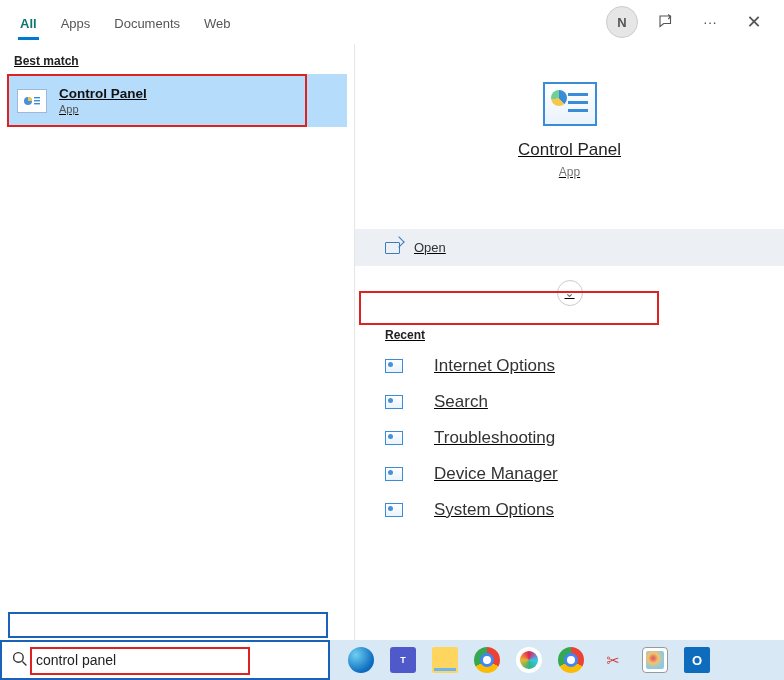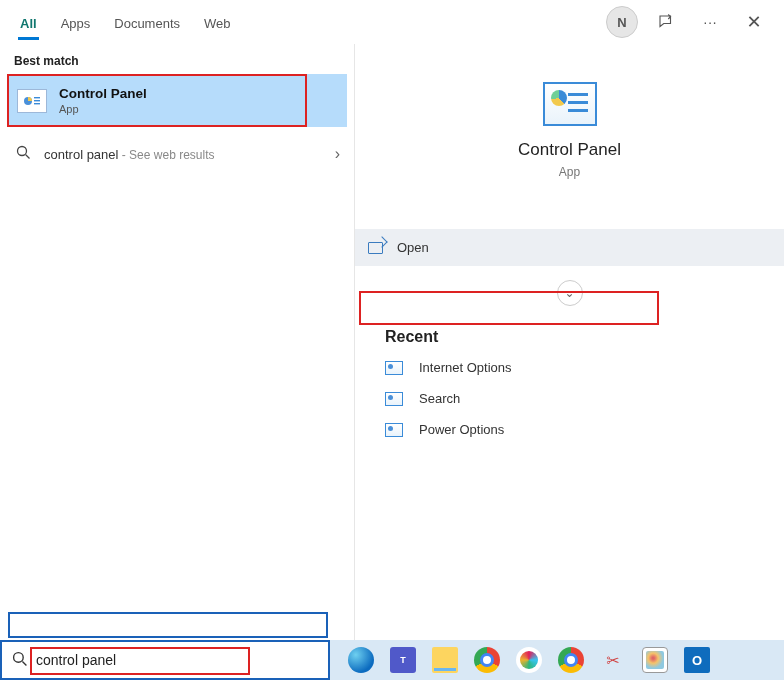--- a/index.html
+++ b/index.html
@@ -10,21 +10,21 @@
   .tab { font-size: 13px; color: #555; padding: 10px 12px 8px; cursor: pointer; position: relative; }
   .tab.active { color: #0f766e; font-weight: 700; }
   .tab.active::after { content: ""; position: absolute; left: 10px; right: 10px; bottom: -1px; height: 3px; background: #0078d4; }
   .tab .caret { margin-left: 4px; font-size: 9px; color: #666; }
   .tabs-spacer { flex: 1; }
   .top-icon { width: 32px; height: 32px; display: flex; align-items: center; justify-content: center; margin: 0 6px; border-radius: 50%; font-size: 14px; color: #555; cursor: pointer; }
   .avatar { background: #e6e6e6; color: #555; font-weight: 600; font-size: 13px; border: 1px solid #ccc; }
   .close-x { font-size: 18px; font-weight: 300; }
 
   
-  .main { display: flex; position: absolute; top: 44px; bottom: 40px; left: 0; right: 0; }
+  .main { display: flex; position: absolute; top: 44px; bottom: 40px; left: 0; right: 0; text-decoration: underline; }
   .left { width: 354px; background: #fff; position: relative; }
   .right { flex: 1; border-left: 1px solid #e6e6e6; background: #fff; position: relative; }
 
   .section-h { font-size: 12px; font-weight: 600; color: #222; padding: 10px 14px 6px; }
 
   .best-match-wrap { position: relative; margin: 0 7px 8px 7px; }
   .best-match { background: #b6dcfb; padding: 12px 10px; display: flex; align-items: center; gap: 12px; }
   .best-match .icon-box { width: 30px; height: 24px; background: #fff; border: 1px solid #9db8d9; display: flex; align-items: center; justify-content: center; }
   .app-title { font-size: 13.5px; font-weight: 600; color: #111; }
   .app-sub { font-size: 11px; color: #555; margin-top: 2px; }
@@ -38,29 +38,29 @@
 
   
   .right-hero { text-align: center; padding: 38px 10px 18px; }
   .cp-big-icon { width: 54px; height: 44px; margin: 0 auto 14px; background: linear-gradient(#fff,#e9f3fb); border: 2px solid #3a8bd8; position: relative; }
   .cp-big-icon::before { content:""; position:absolute; left:6px; top:6px; width:16px; height:16px; border-radius:50%; background: conic-gradient(#3a8bd8 0 140deg, #f2c94c 140deg 260deg, #6fcf97 260deg 360deg); }
   .cp-big-icon::after { content:""; position:absolute; right:7px; top:9px; width:20px; height:3px; background:#3a8bd8; box-shadow: 0 8px 0 #3a8bd8, 0 16px 0 #3a8bd8; }
   .right-title { font-size: 17px; font-weight: 400; color: #222; }
   .right-sub { font-size: 12px; color: #777; margin-top: 5px; }
 
   .actions { margin-top: 32px; }
-  .action-row { display: flex; align-items: center; gap: 14px; padding: 11px 13px; font-size: 13px; color: #333; cursor: pointer; background: #eceff3; position: relative; }
+  .action-row { display: flex; align-items: center; gap: 14px; padding: 11px 30px; font-size: 13px; color: #333; cursor: pointer; background: #eceff3; position: relative; }
   .action-row .open-icon { width: 15px; height: 12px; border: 1.5px solid #3a7bbf; border-radius: 1px; position: relative; }
   .action-row .open-icon::after { content:""; position:absolute; top:-5px; right:-4px; width:7px; height:7px; border-top:1.5px solid #3a7bbf; border-right:1.5px solid #3a7bbf; transform: rotate(45deg); }
   .open-hl { position: absolute; top: 247px; left: 4px; width: 300px; height: 34px; border: 2.5px solid #d22; pointer-events: none; }
 
   .expand-circle { width: 26px; height: 26px; border: 1px solid #ccc; border-radius: 50%; margin: 14px auto 0; display: flex; align-items: center; justify-content: center; color: #666; font-size: 12px; cursor: pointer; }
 
-  .recent-h { font-size: 16px; font-weight: 600; color: #222; padding: 22px 30px 6px; }
-  .recent-item { display: flex; align-items: center; gap: 16px; padding: 8px 30px; font-size: 13px; color: #333; cursor: pointer; }
+  .recent-h { font-size: 12px; font-weight: 600; color: #222; padding: 22px 30px 6px; }
+  .recent-item { display: flex; align-items: center; gap: 31px; padding: 8px 30px; font-size: 17px; color: #333; cursor: pointer; }
   .mini-icon { width: 18px; height: 14px; background: linear-gradient(#fff,#e9f3fb); border: 1px solid #3a8bd8; position: relative; flex-shrink: 0; }
   .mini-icon::after { content:""; position:absolute; left:2px; top:2px; width:5px; height:5px; border-radius:50%; background:#4a90d9; }
 
   
   .taskbar { position: absolute; bottom: 0; left: 0; right: 0; height: 40px; display: flex; align-items: stretch; }
   .search-box { width: 330px; border: 2px solid #1a61b8; display: flex; align-items: center; background: #fff; margin: 0; position: relative; }
   .search-box .mag { padding: 0 8px 0 10px; color: #444; font-size: 15px; }
   .search-box input { border: none; outline: none; font-size: 14px; width: 260px; color: #222; caret-color: #000; }
   .search-hl { position: absolute; left: 28px; top: 5px; width: 220px; height: 28px; border: 2.5px solid #d22; pointer-events: none; }
   .tray { flex: 1; background: #d9e8f5; display: flex; align-items: center; padding-left: 18px; gap: 16px; }
@@ -116,30 +116,20 @@
             </svg>
         </div>
         <div>
           <div class="app-title">Control Panel</div>
           <div class="app-sub">App</div>
         </div>
       </div>
       <div class="bm-hl"></div>
     </div>
 
-    <div class="web-row">
-      <div class="mag">
-        <svg width="15" height="15" viewBox="0 0 20 20" fill="none" stroke="#444" stroke-width="1.7">
-            <circle cx="8" cy="8" r="6"></circle>
-            <line x1="13" y1="13" x2="18" y2="18"></line>
-          </svg>
-      </div>
-      <div class="text"><span>control panel</span><span class="hint"> - See web results</span></div>
-      <div style="color:#666;font-size:16px;">›</div>
-    </div>
     <div class="blank-highlight"></div>
   </div>
 
   <div class="right">
     <div class="right-hero">
       <div class="cp-big-icon"></div>
       <div class="right-title">Control Panel</div>
       <div class="right-sub">App</div>
     </div>
     <div class="actions">
@@ -155,21 +145,29 @@
     <div class="recent-item">
         <span class="mini-icon"></span>
         <span>Internet Options</span>
       </div>
     <div class="recent-item">
         <span class="mini-icon"></span>
         <span>Search</span>
       </div>
     <div class="recent-item">
         <span class="mini-icon"></span>
-        <span>Power Options</span>
+        <span>Troubleshooting</span>
+      </div>
+    <div class="recent-item">
+        <span class="mini-icon"></span>
+        <span>Device Manager</span>
+      </div>
+    <div class="recent-item">
+        <span class="mini-icon"></span>
+        <span>System Options</span>
       </div>
   </div>
 </div>
 
 <div class="taskbar">
   <div class="search-box">
     <span class="mag">
       <svg width="16" height="16" viewBox="0 0 20 20" fill="none" stroke="#333" stroke-width="1.7">
           <circle cx="8" cy="8" r="6"></circle>
           <line x1="13" y1="13" x2="18" y2="18"></line>

